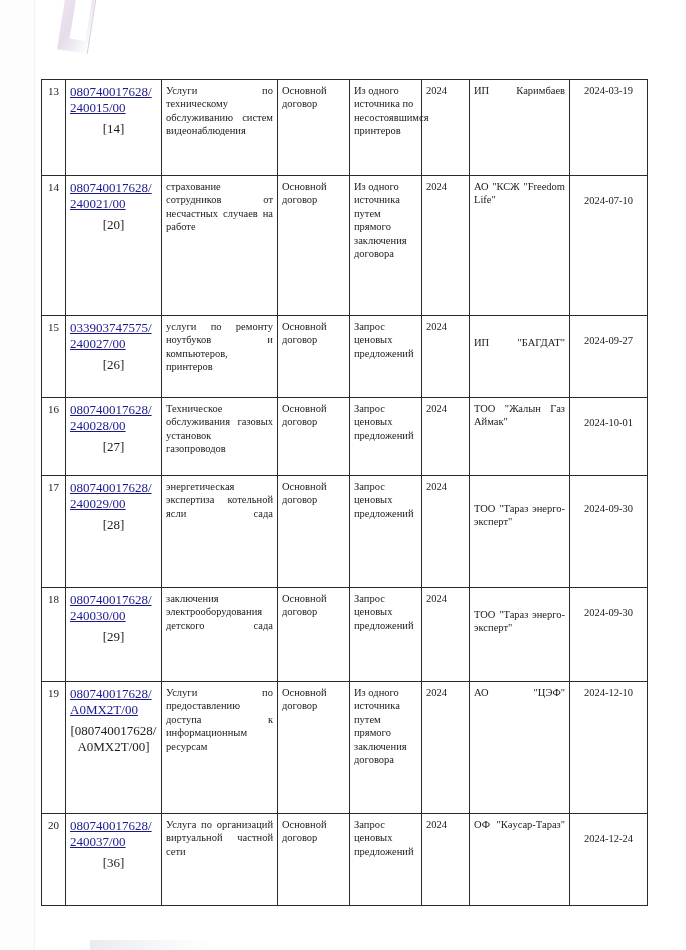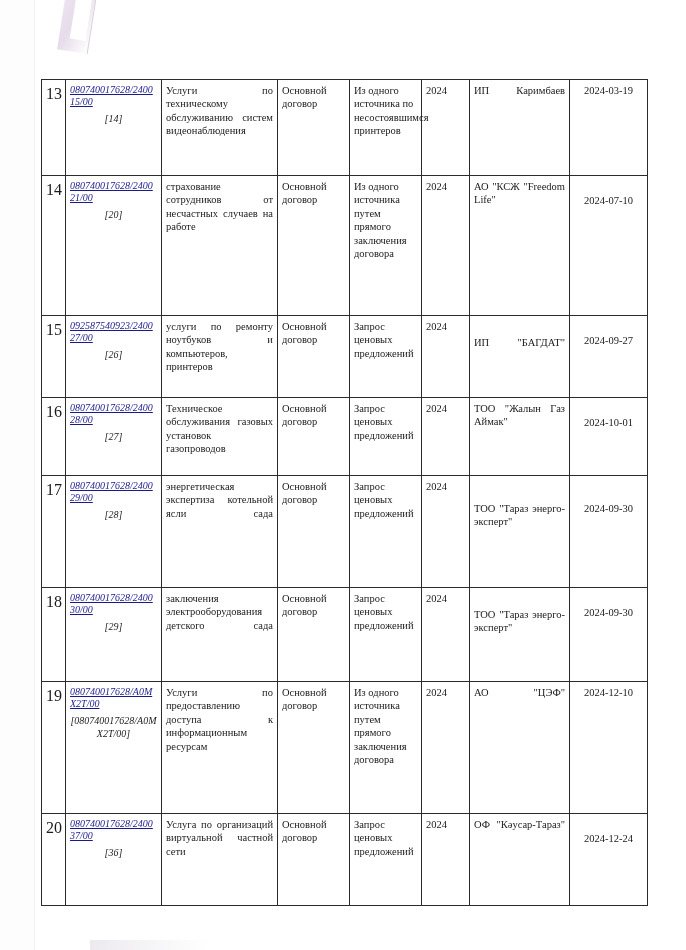--- a/index.html
+++ b/index.html
@@ -74,27 +74,26 @@
   col.c-name  { width: 116px; }
   col.c-type  { width: 72px; }
   col.c-way   { width: 72px; }
   col.c-year  { width: 48px; }
   col.c-supp  { width: 100px; }
   col.c-date  { width: 78px; }
 
   .cell-num {
     text-align: center;
     padding-left: 5px;
-    font-size: 16px;
+    font-size: 11px;
   }
   .cell-code {
     padding-top: 5px;
-    font-size: 10px;
+    font-size: 13px;
     word-break: break-all;
-    font-style: italic;
   }
   .code-link {
     color: #1a1a8c;
     text-decoration: underline;
     display: block;
     line-height: 1.22;
   }
   .code-sub {
     display: block;
     margin-top: 5px;
@@ -176,21 +175,21 @@
         <td class="cell-type">Основной договор</td>
         <td class="cell-way pad-top-16">Из одного источника путем прямого заключения договора</td>
         <td class="cell-year">2024</td>
         <td class="cell-supp">АО "КСЖ "Freedom Life"</td>
         <td class="cell-date lower">2024-07-10</td>
       </tr>
 
       <tr style="height:82px;">
         <td class="cell-num">15</td>
         <td class="cell-code">
-          <span class="code-link">092587540923/240027/00</span>
+          <span class="code-link">033903747575/240027/00</span>
           <span class="code-sub">[26]</span>
         </td>
         <td class="cell-name">услуги по ремонту ноутбуков и компьютеров, принтеров</td>
         <td class="cell-type">Основной договор</td>
         <td class="cell-way">Запрос ценовых предложений</td>
         <td class="cell-year">2024</td>
         <td class="cell-supp center">ИП "БАГДАТ"</td>
         <td class="cell-date lower">2024-09-27</td>
       </tr>
 

